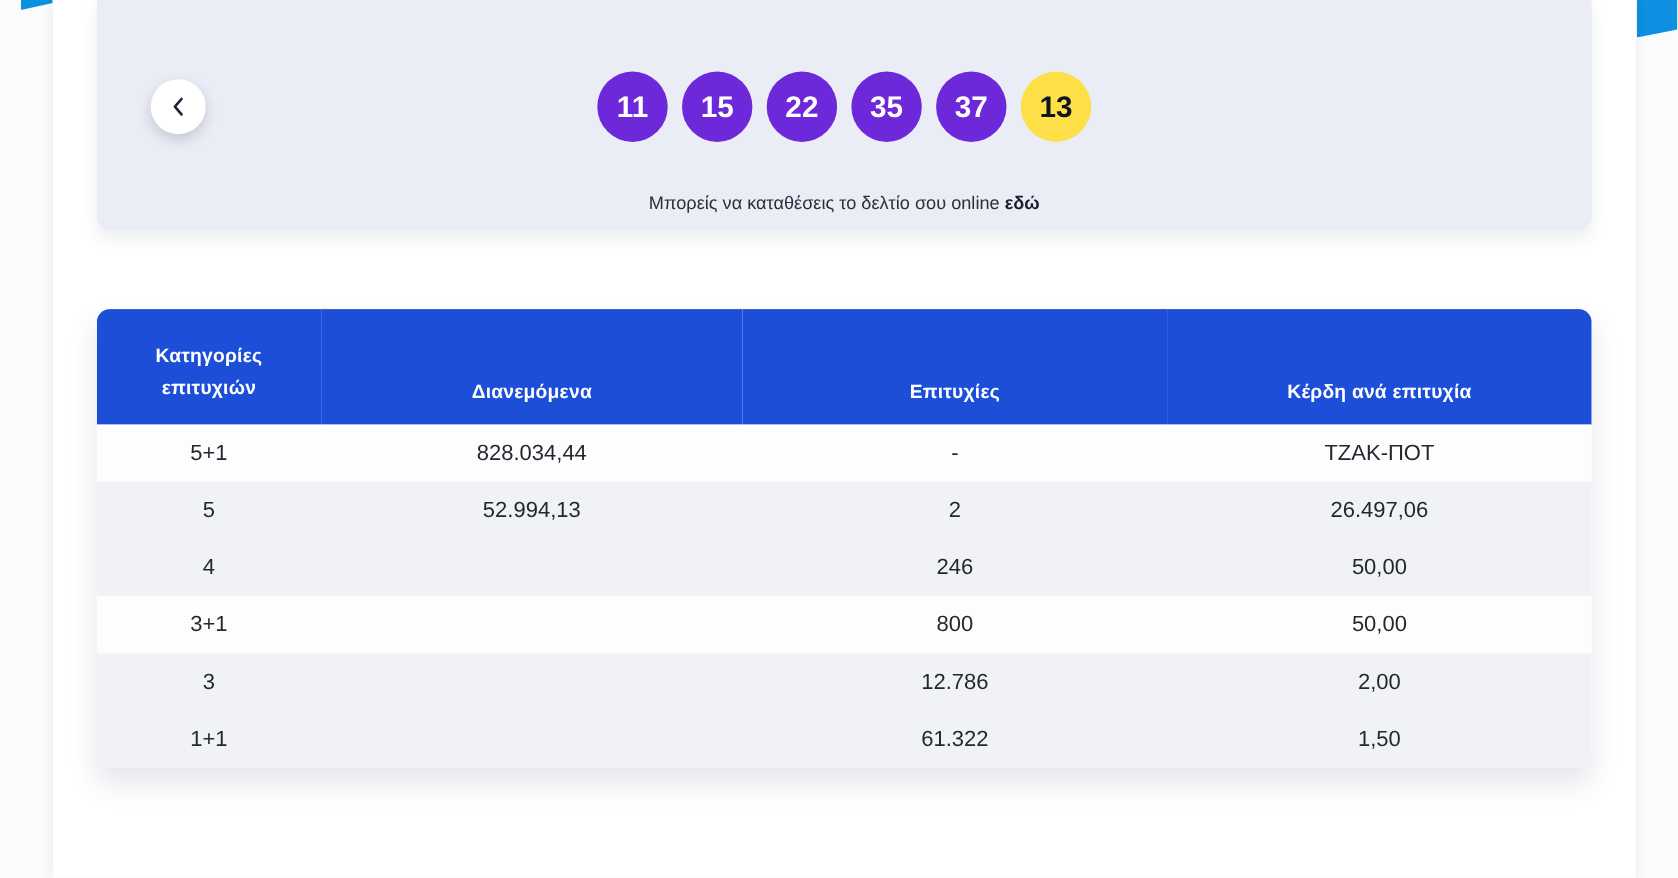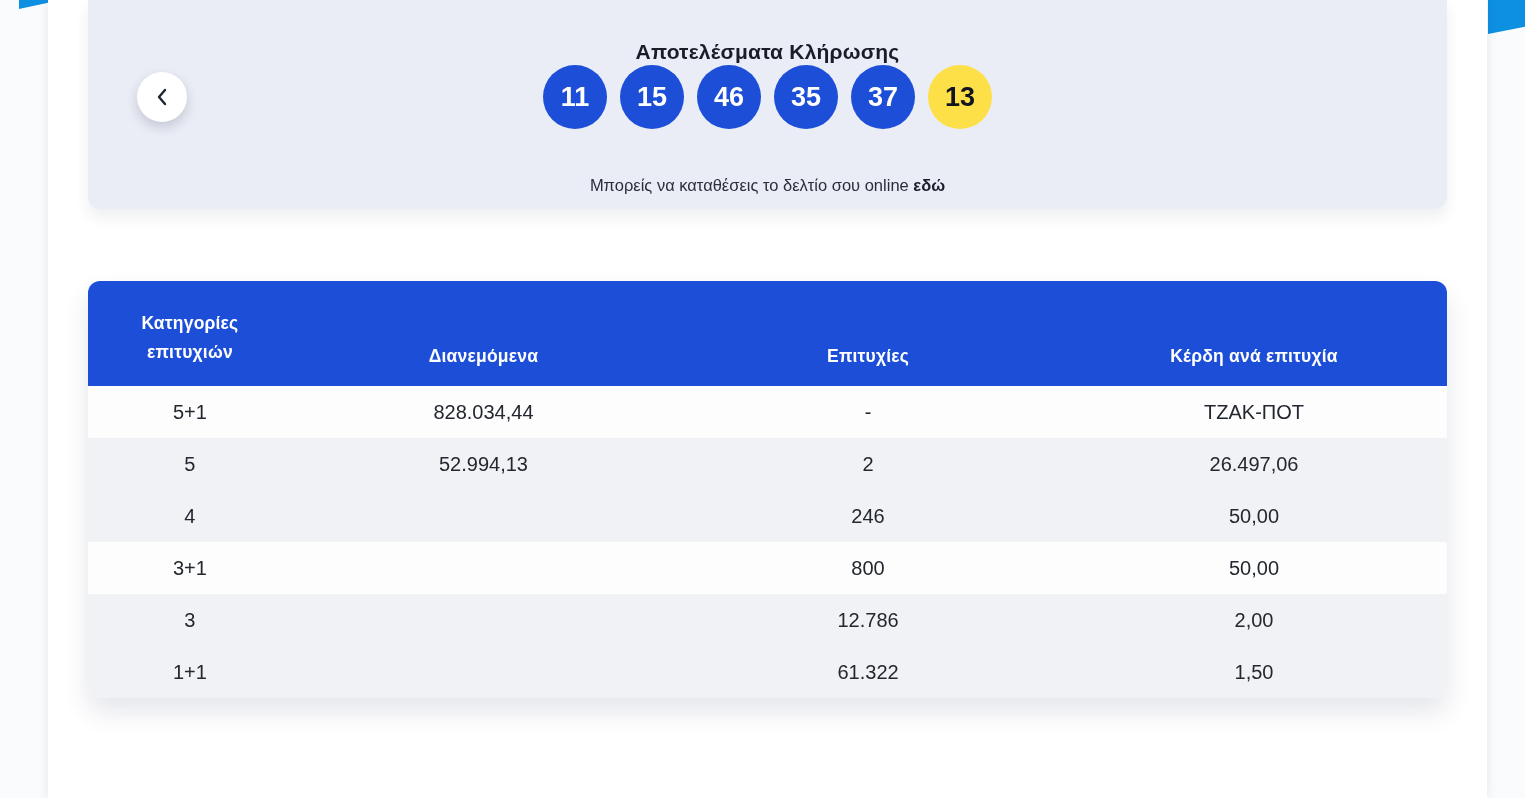--- a/index.html
+++ b/index.html
@@ -50,21 +50,21 @@
     padding: 0;
   }
   .balls-row {
     position: absolute; top: 65px; left: 0; width: 100%;
     display: flex; justify-content: center; gap: 13px;
   }
   .ball {
     width: 64px; height: 64px; border-radius: 50%;
     display: flex; align-items: center; justify-content: center;
     font-size: 27px; font-weight: 700;
-    background: #1d4ed8; color: #ffffff;
+    background: #6d28d9; color: #ffffff;
   }
   .ball.joker { background: #fde047; color: #10141f; }
   .cta-line {
     position: absolute; top: 159px; left: 0; width: 100%;
     text-align: center;
     font-size: 16.5px; color: #2a2f3a;
   }
   .cta-link { font-weight: 700; color: #181d29; cursor: pointer; }
   
   .table-card {
@@ -97,34 +97,33 @@
 </style>
 </head>
 <body>
 
 <div class="ribbon-left"></div>
 <div class="ribbon-right"></div>
 
 <div class="main-col">
 
   <section class="results-card">
-    <h2 class="results-title">Αποτελέσματα Κλήρωσης</h2>
 
     <button class="back-btn">
       <span style="display:flex;">
         <svg width="12" height="18" viewBox="0 0 12 18">
           <polyline points="9,2 3,9 9,16" fill="none" stroke="#1e2432" stroke-width="2.4" stroke-linecap="round" stroke-linejoin="round"></polyline>
         </svg>
       </span>
     </button>
 
     <div class="balls-row">
         <div class="ball">11</div>
         <div class="ball">15</div>
-        <div class="ball">46</div>
+        <div class="ball">22</div>
         <div class="ball">35</div>
         <div class="ball">37</div>
         <div class="ball joker">13</div>
       </div>
 
     <p class="cta-line">
       <span>Μπορείς να καταθέσεις το δελτίο σου online</span>
       <span> </span><span class="cta-link">εδώ</span>
     </p>
   </section>

